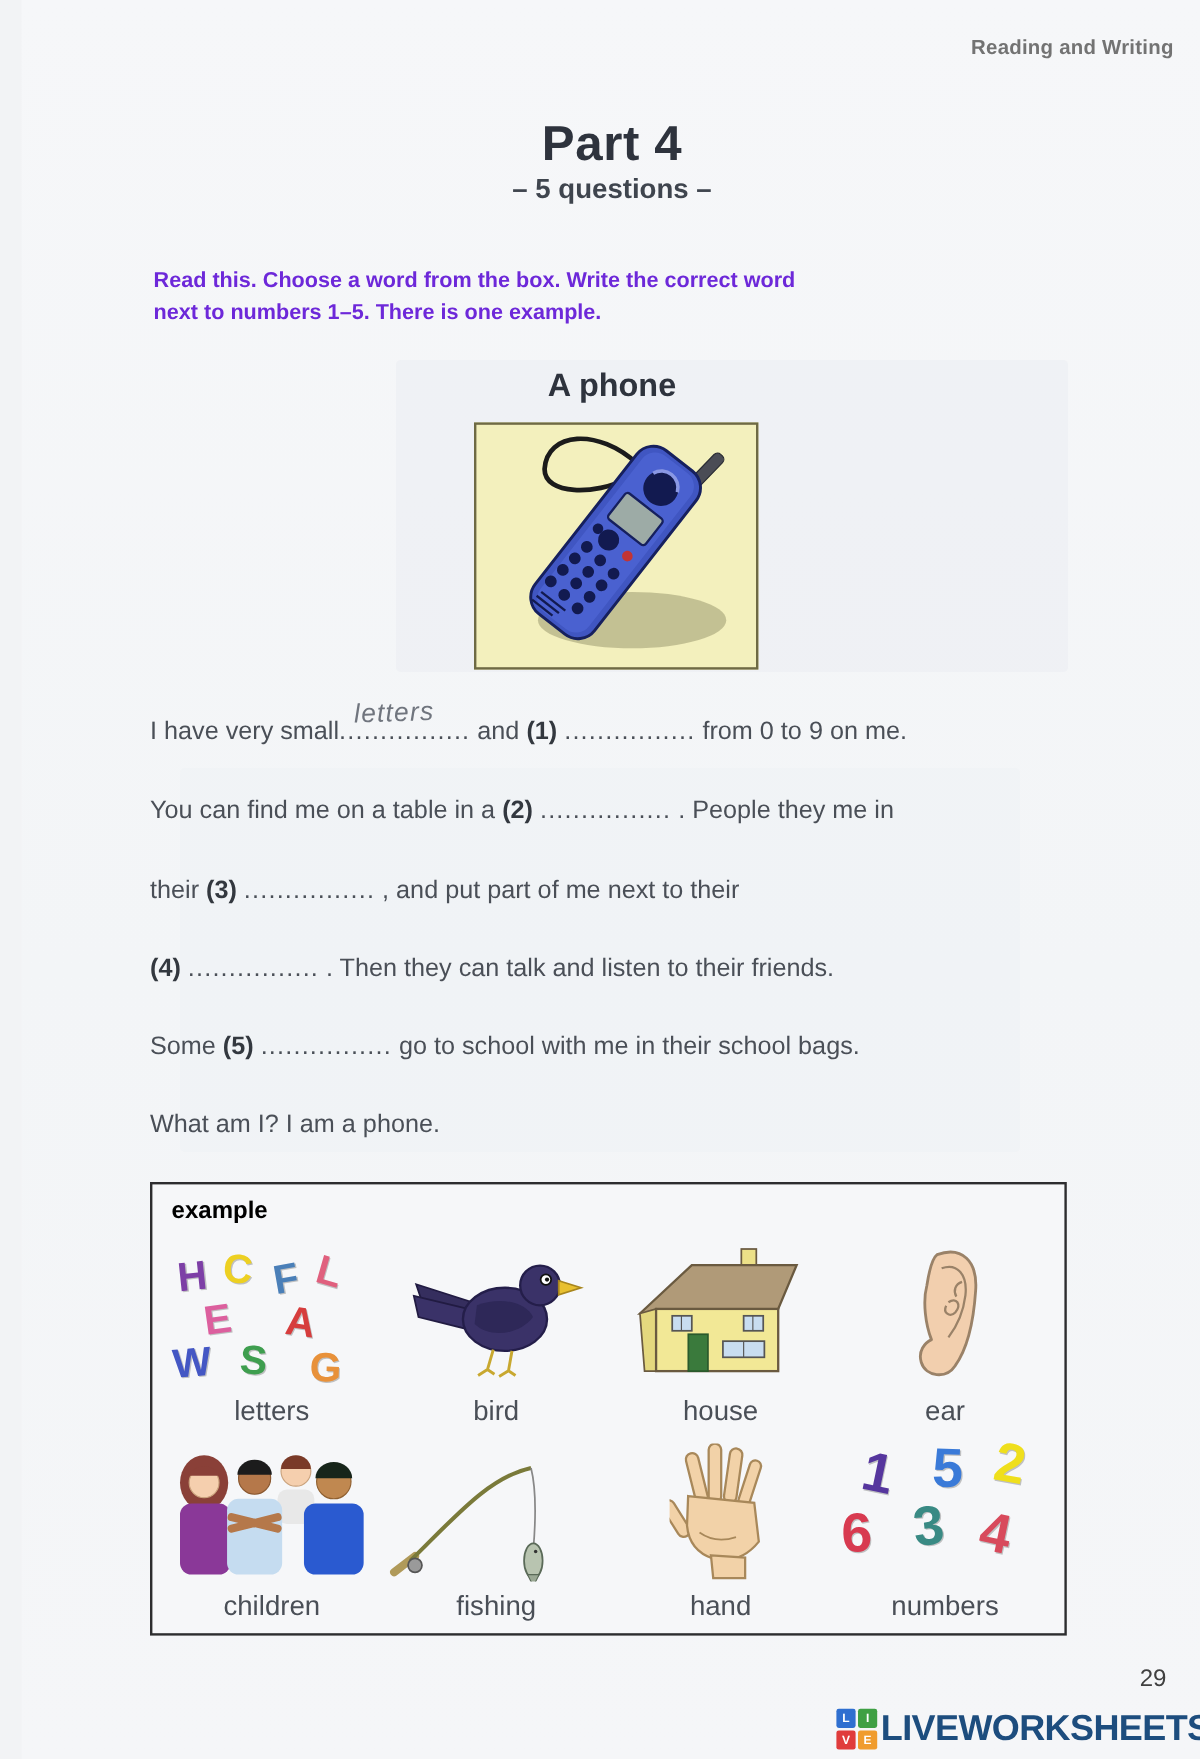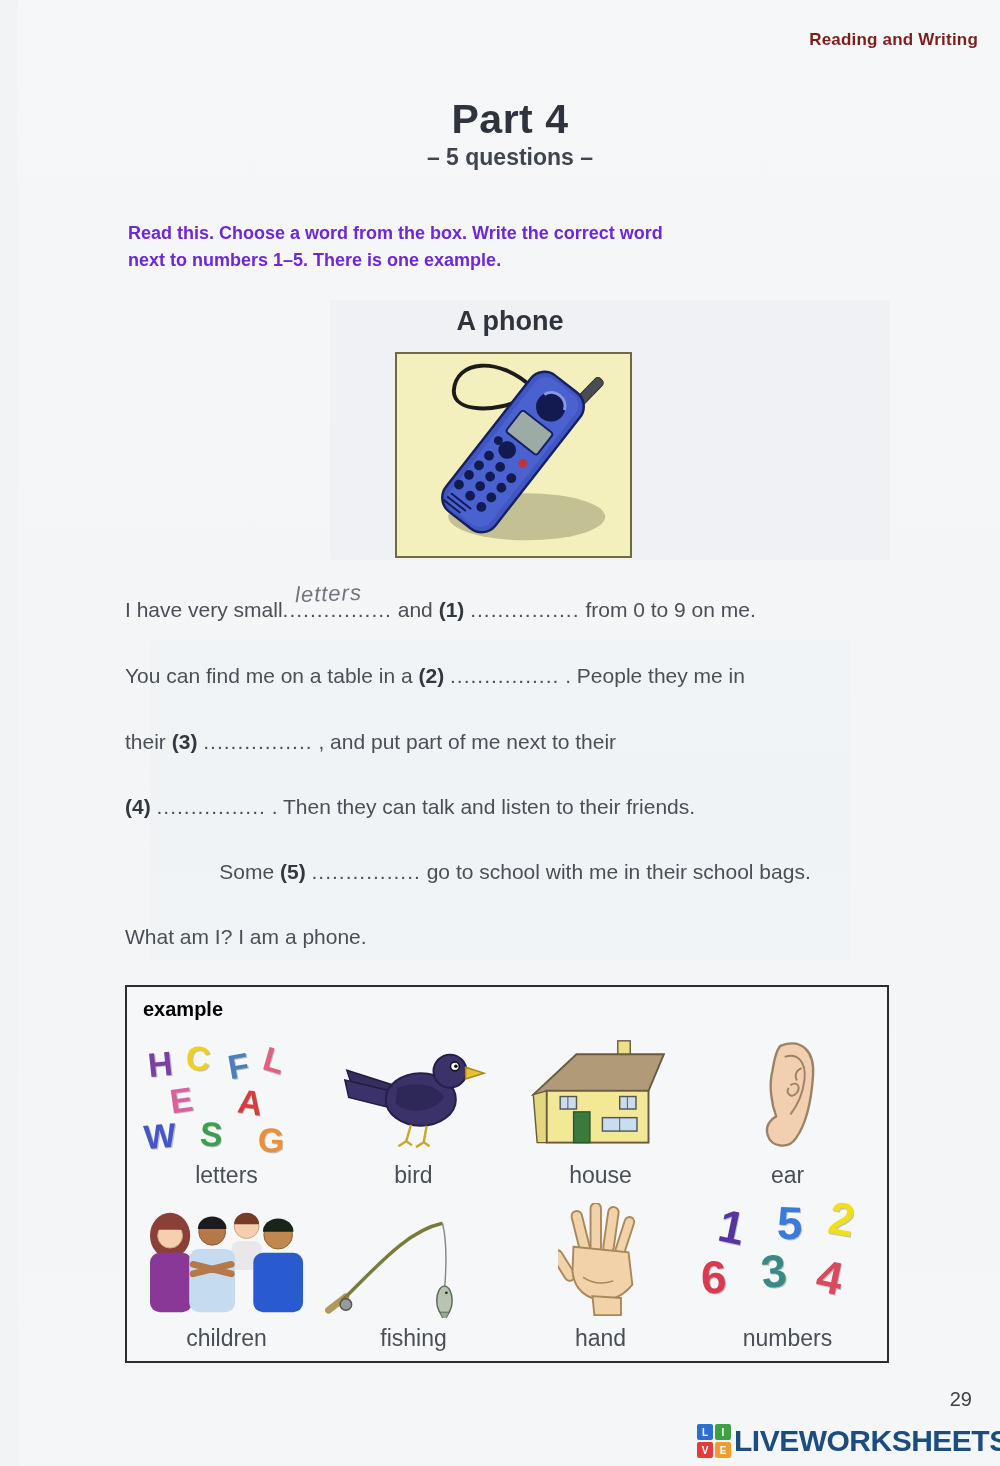--- a/index.html
+++ b/index.html
@@ -4,21 +4,21 @@
 <style>
   * { margin:0; padding:0; box-sizing:border-box; }
   html,body { width:1000px; }
   body { font-family:"Liberation Sans", sans-serif; background:#e9ebed; }
   .page { position:relative; width:1000px; height:1466px; background:#f2f3f5; overflow:hidden; }
   .paper { position:absolute; left:18px; top:0; width:982px; height:1466px;
            background:linear-gradient(180deg,#f6f7f9 0%, #f3f5f7 55%, #f5f6f8 100%); }
   .bleed { position:absolute; background:#dfe5ec; opacity:.25; border-radius:4px; }
 
   .header-right { position:absolute; top:30px; right:22px; font-size:17px; font-weight:bold;
-                  color:#7f1d1d; letter-spacing:.2px; }
+                  color:#737373; letter-spacing:.2px; }
 
   .title { position:absolute; left:10px; top:96px; width:1000px; text-align:center;
            font-size:41px; font-weight:bold; color:#2e333d; letter-spacing:.5px; }
   .subtitle { position:absolute; left:10px; top:144px; width:1000px; text-align:center;
               font-size:23px; font-weight:bold; color:#3f454e; }
 
   .instructions { position:absolute; left:128px; top:220px; width:770px;
                   font-size:18px; font-weight:bold; color:#6d28d9; line-height:1.5; }
 
   .pic-heading { position:absolute; left:10px; top:306px; width:1000px; text-align:center;
@@ -152,21 +152,21 @@
     <span class="blank">................</span>
     <span>, and put part of me next to their</span>
   </div>
 
   <div class="passage-line" style="top:795px;">
     <span class="num">(4)</span>
     <span class="blank">................</span>
     <span>. Then they can talk and listen to their friends.</span>
   </div>
 
-  <div class="passage-line" style="top:860px;text-align:center;">
+  <div class="passage-line" style="top:860px;">
     <span>Some</span>
     <span class="num">(5)</span>
     <span class="blank">................</span>
     <span>go to school with me in their school bags.</span>
   </div>
 
   <div class="passage-line" style="top:925px;">What am I? I am a phone.</div>
 
   <div class="word-box">
     <div class="example-label">example</div>

